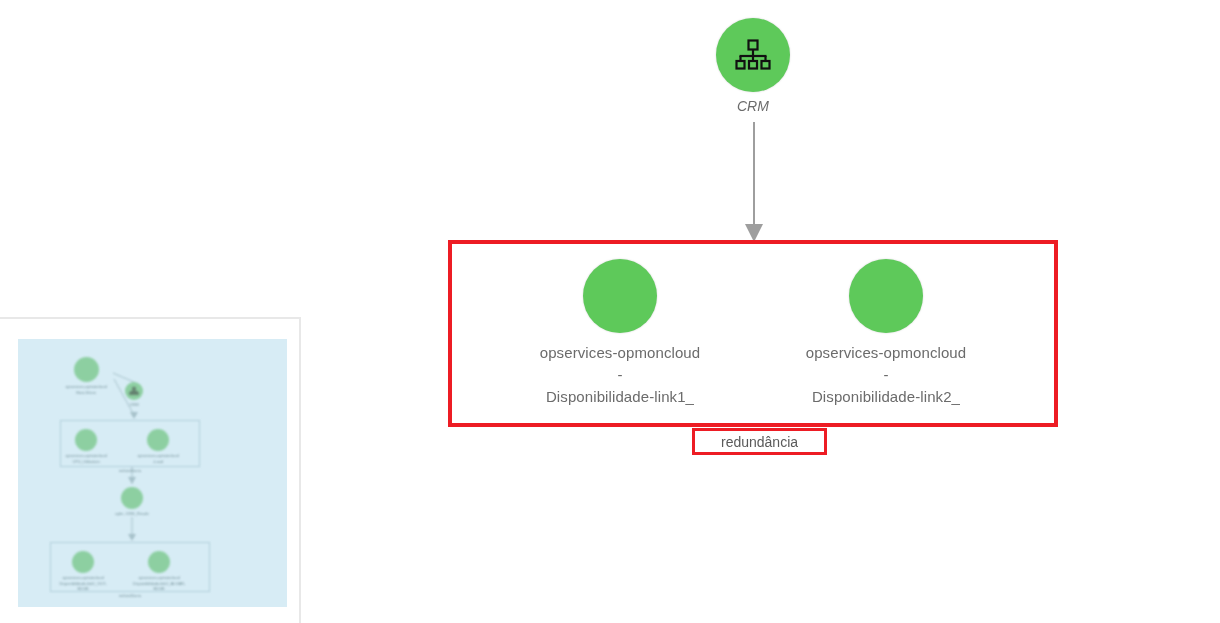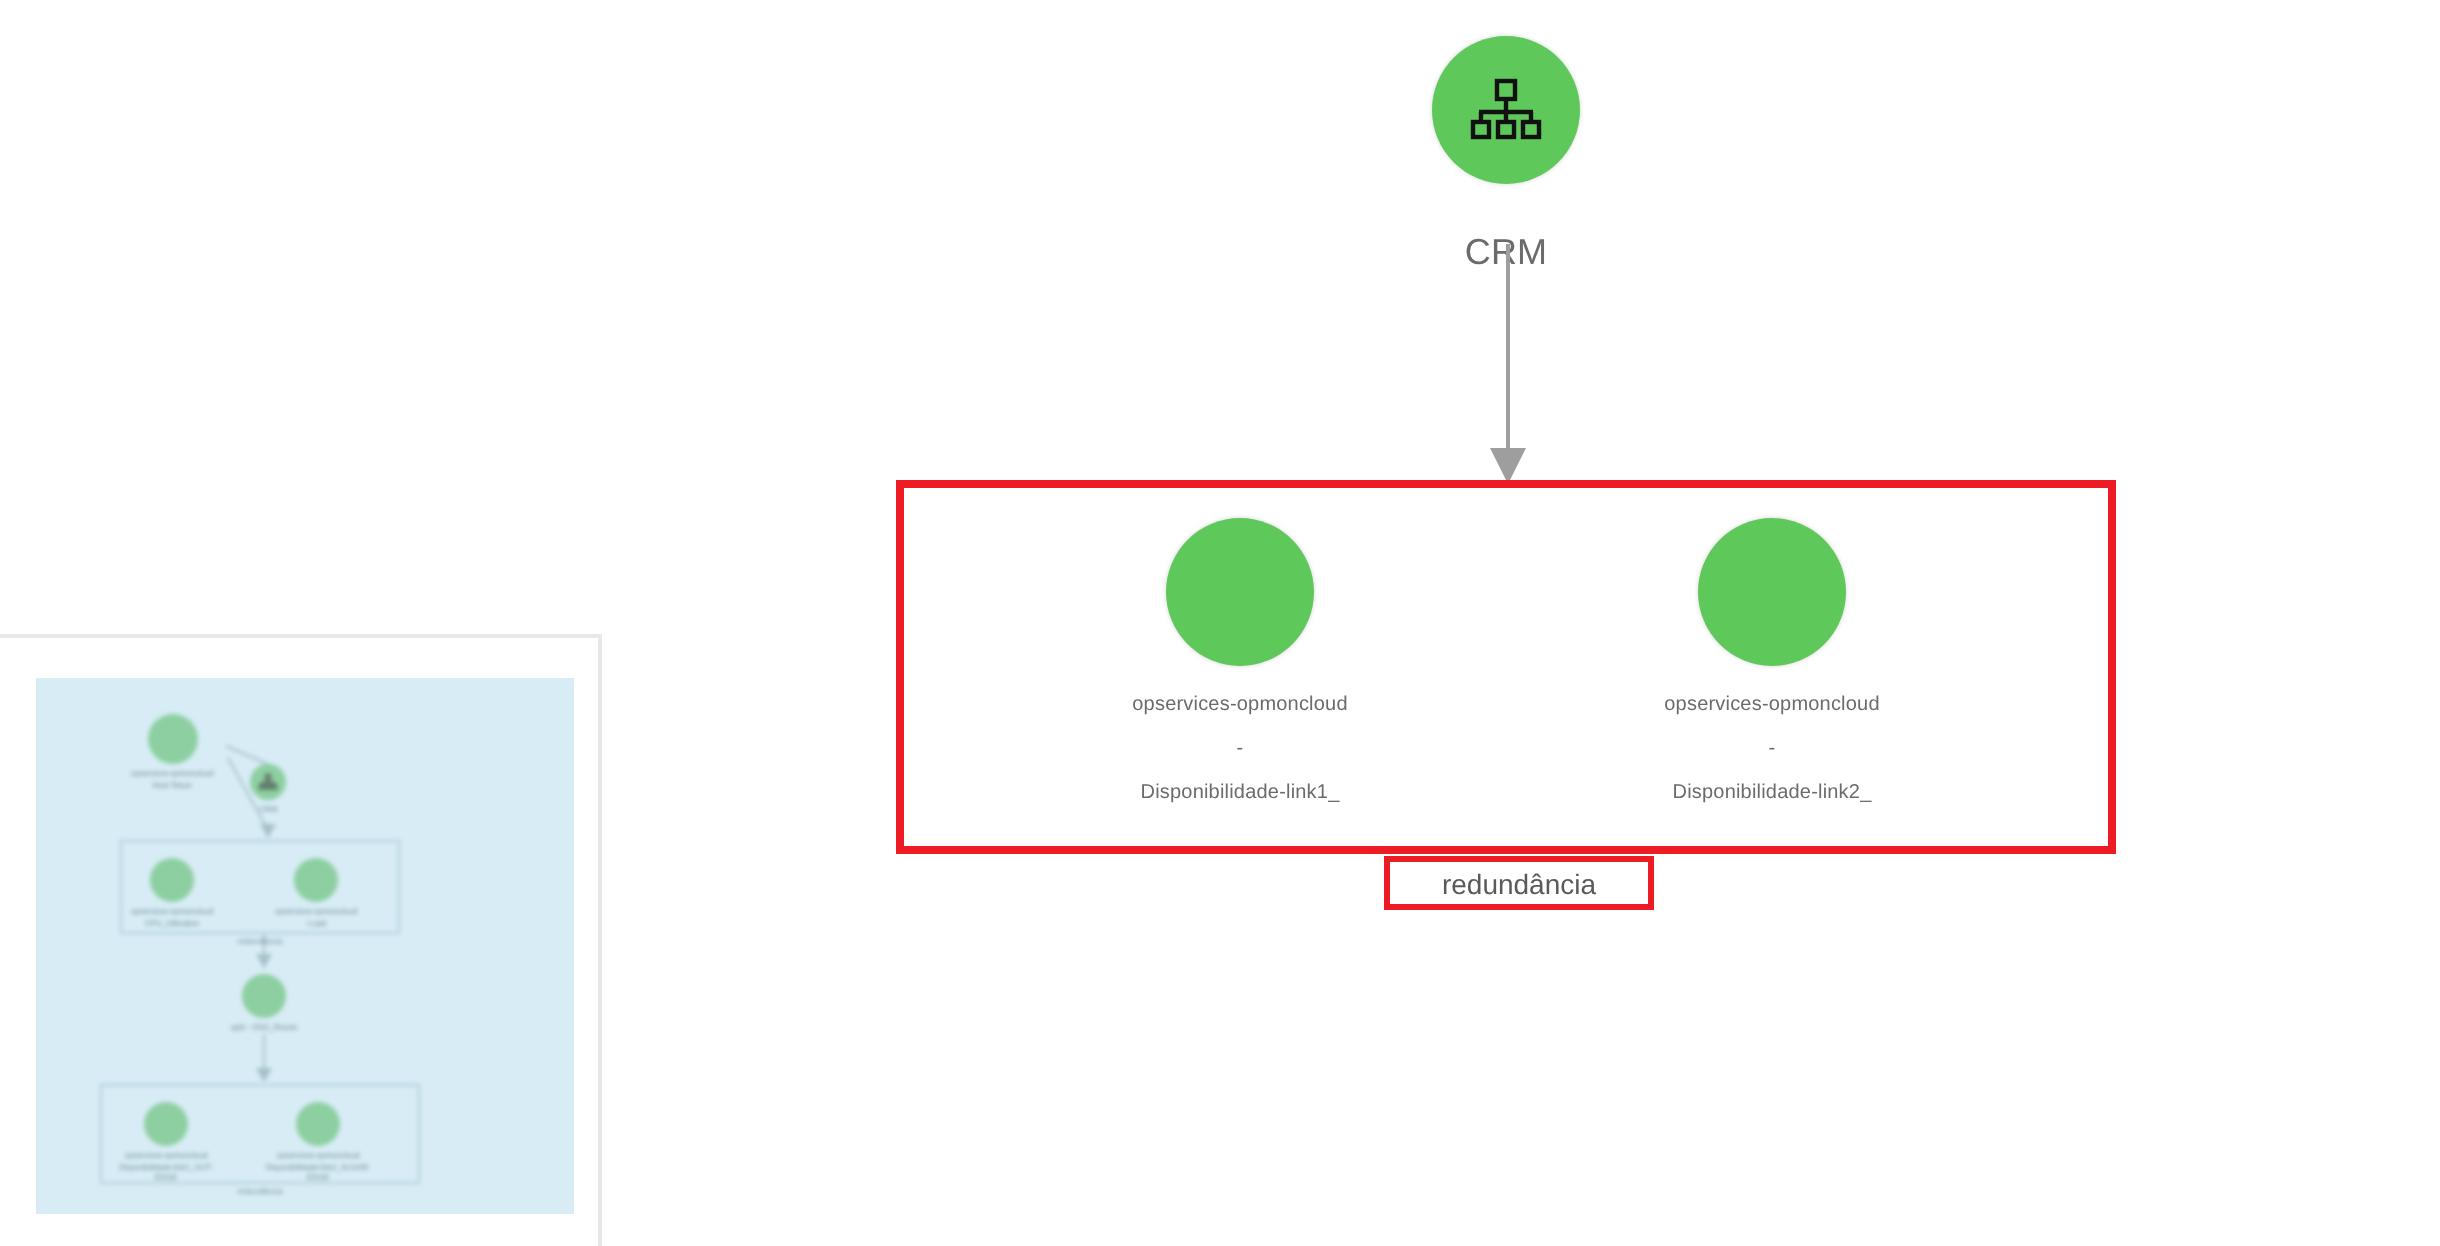--- a/index.html
+++ b/index.html
@@ -49,35 +49,36 @@
   #node-crm {
     left: 703px;
     top: 18px;
     width: 100px;
   }
   #node-crm .node-circle {
     width: 74px;
     height: 74px;
   }
   #node-crm .node-label {
-    margin-top: 24px;
-    font-size: 18px;
+    margin-top: 4px;
+    font-size: 14px;
+    font-style: italic;
   }
 
   
   .leaf-node { width: 230px; }
   .leaf-node .node-circle {
     width: 74px;
     height: 74px;
   }
   #node-link1 { left: 505px; top: 259px; }
   #node-link2 { left: 771px; top: 259px; }
   .leaf-node .node-label {
     margin-top: 9px;
-    font-size: 10px;
+    font-size: 15px;
     line-height: 22px;
   }
 
   
   #connector-crm-group {
     position: absolute;
     left: 735px;
     top: 122px;
     width: 40px;
     height: 122px;

